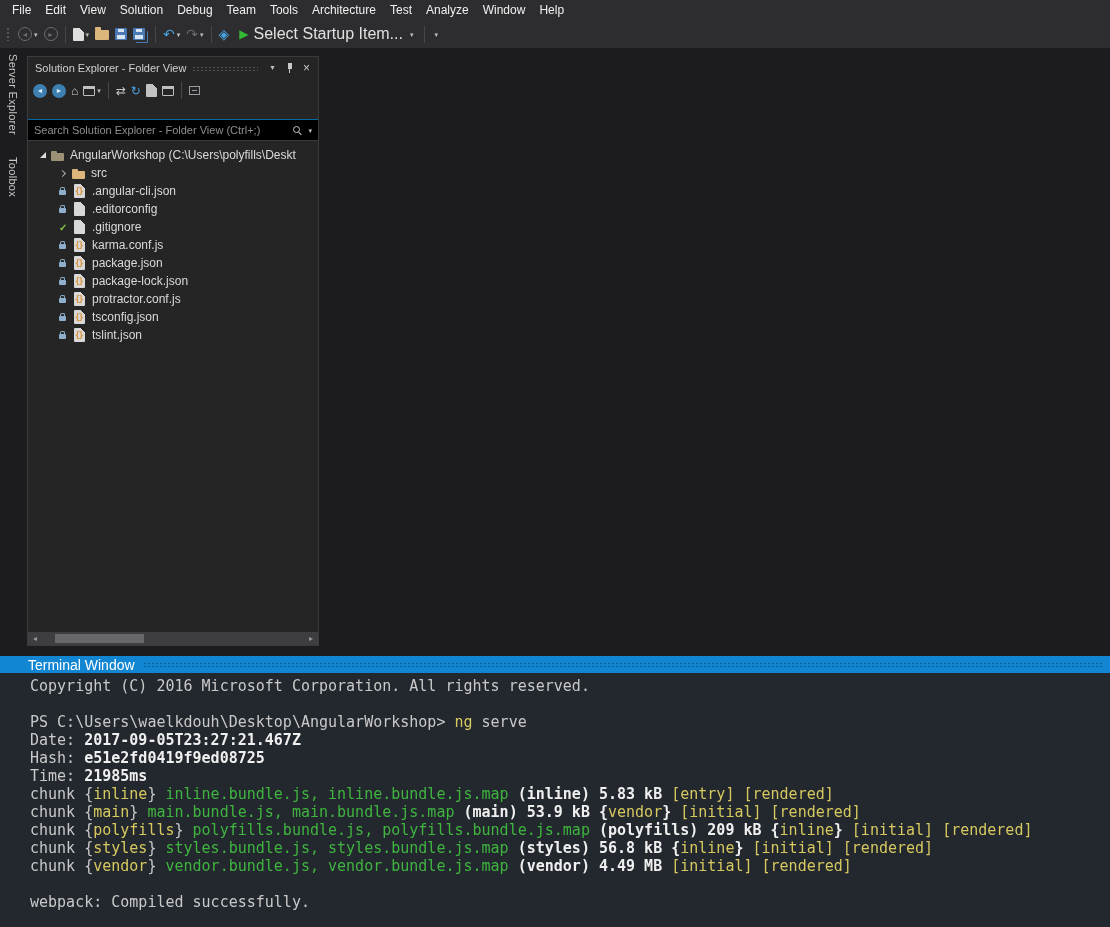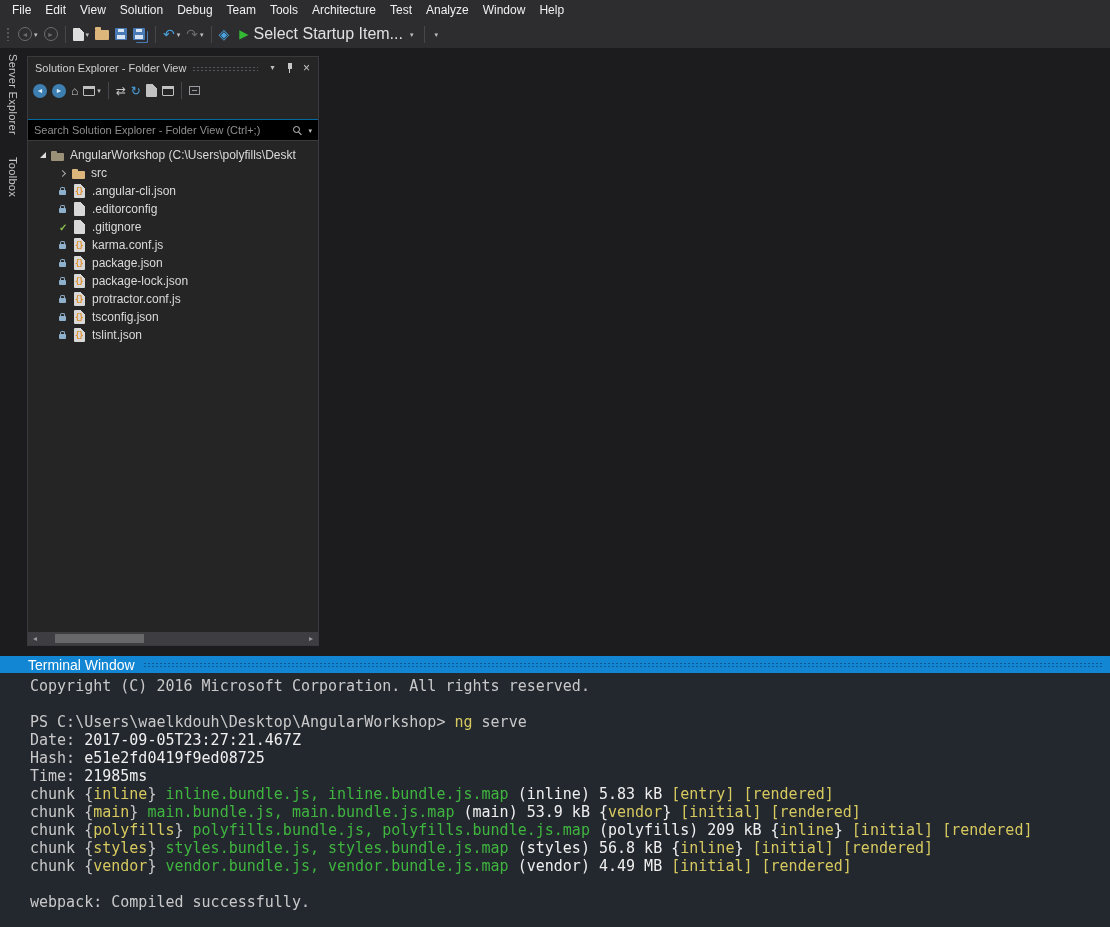--- a/index.html
+++ b/index.html
@@ -97,21 +97,21 @@
   
   .terminal { position:absolute; top:656px; left:0; right:0; bottom:0; display:flex; flex-direction:column; }
   .term-header { height:17px; flex:none; background:var(--accent,#1286d2); display:flex; align-items:center; padding-left:28px; }
   .term-title { font-size:14px; color:#fff; white-space:nowrap; }
   .term-dots { flex:1; height:6px; margin:1px 8px 0; background-image:radial-gradient(rgba(8,48,88,.5) 1px,transparent 1px); background-size:4px 3px; }
   .term-body { flex:1; background:var(--terminal-bg,#23272e); font-family:"DejaVu Sans Mono",monospace; font-size:15px; line-height:18px; padding:4px 2px 0 30px; overflow:hidden; }
   .term-line { white-space:pre; }
   .s-fg { color:var(--terminal-fg,#c9c9c9); }
   .s-y { color:var(--terminal-yellow,#d6c95f); }
   .s-g { color:var(--terminal-green,#3fb53f); }
-  .s-b { color:#efefef; font-weight:normal; }
+  .s-b { color:#efefef; font-weight:bold; }
 </style>
 </head>
 <body>
 
 <div class="menubar">
     <div class="menu-item">File</div>
     <div class="menu-item">Edit</div>
     <div class="menu-item">View</div>
     <div class="menu-item">Solution</div>
     <div class="menu-item">Debug</div>

